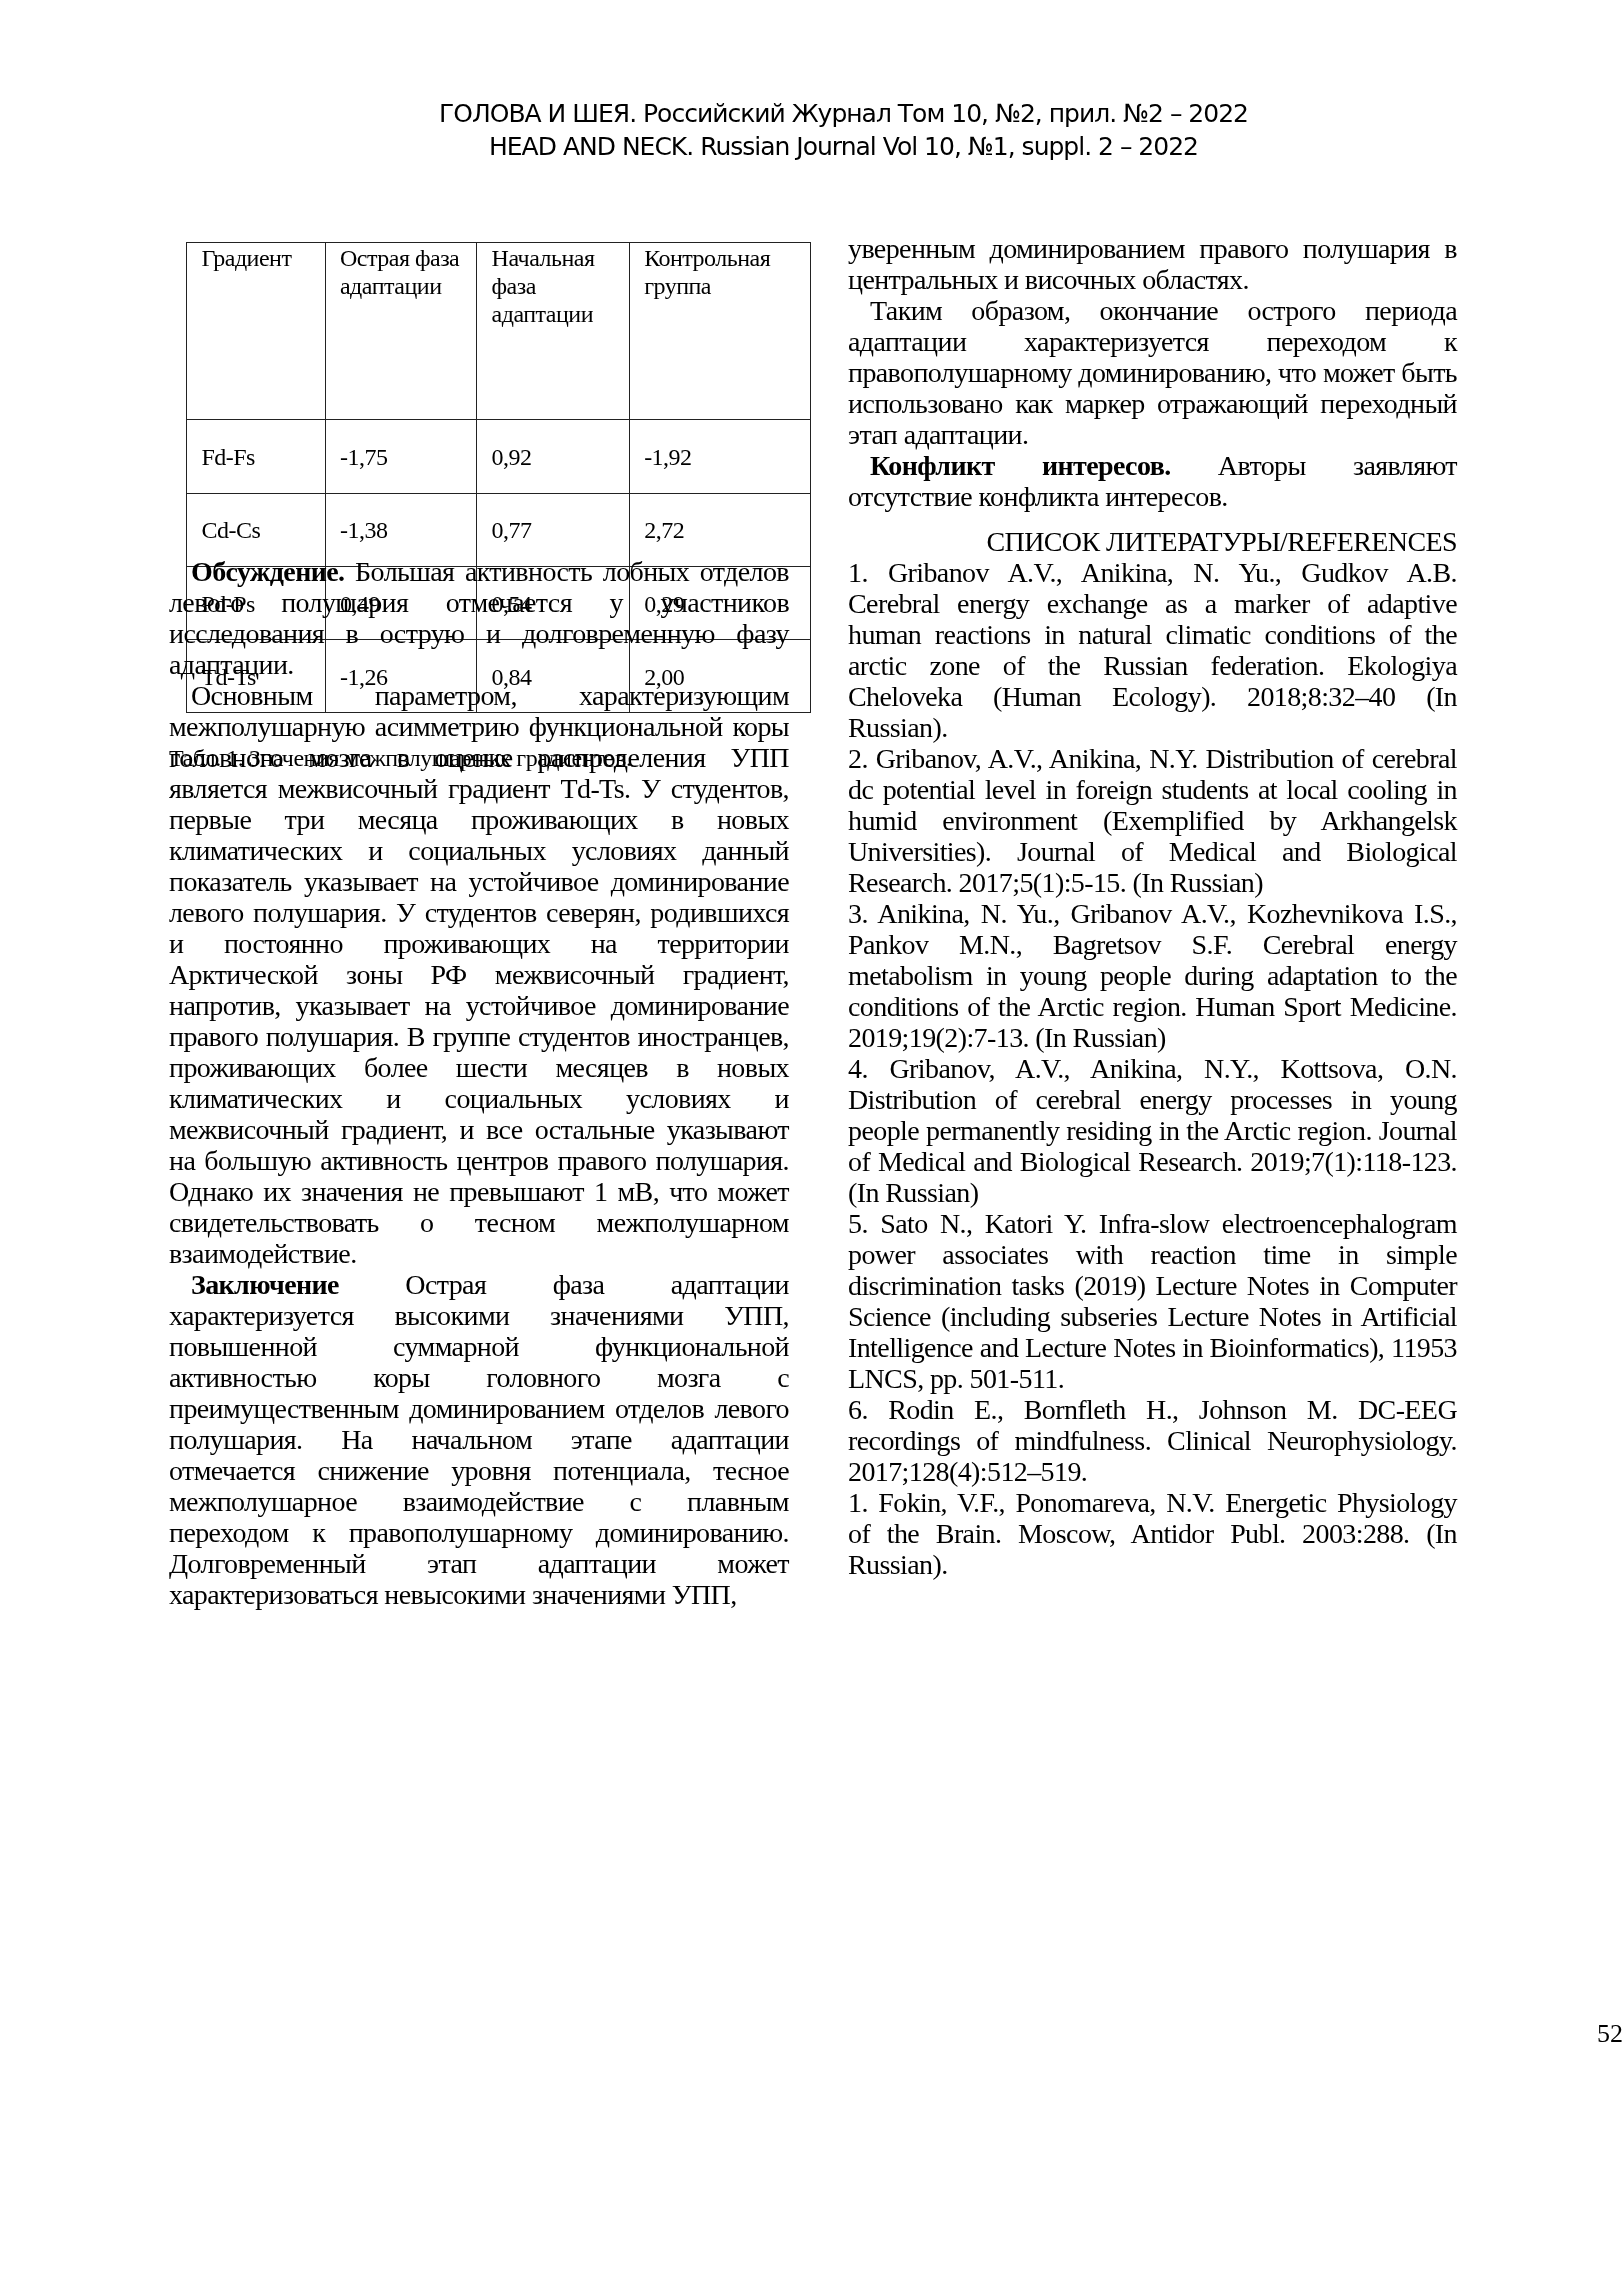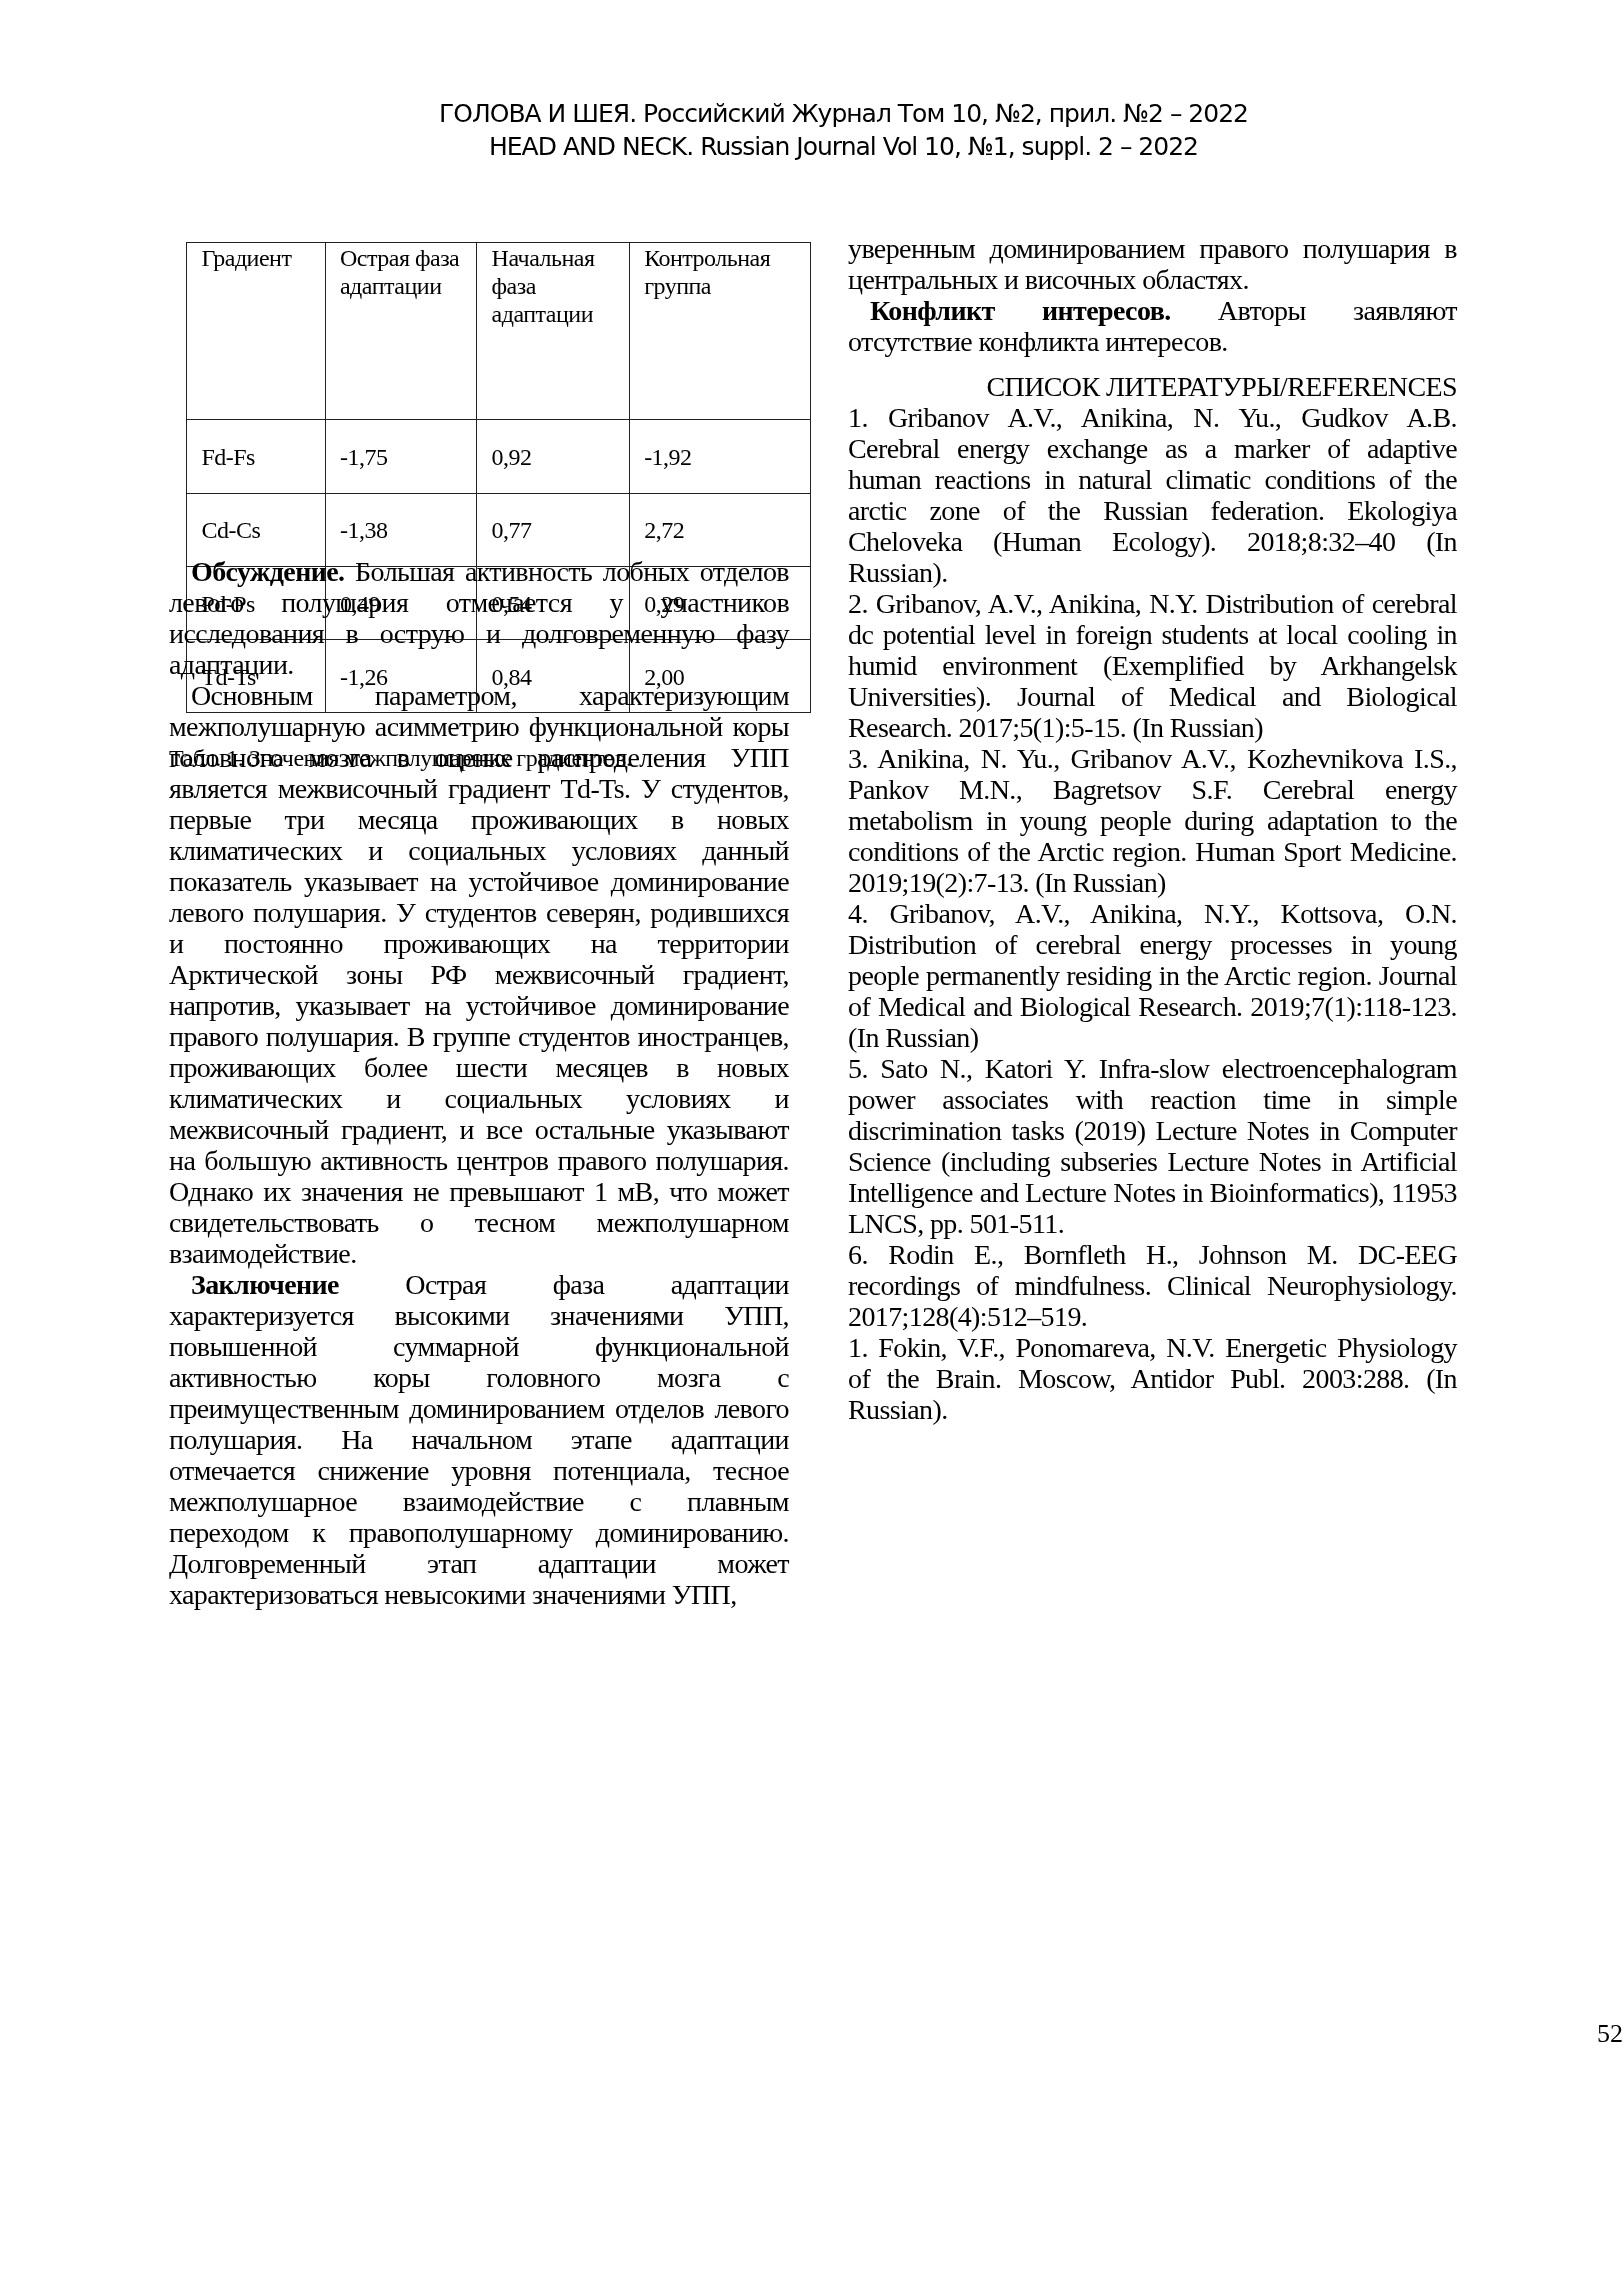--- a/index.html
+++ b/index.html
@@ -68,20 +68,21 @@
 <div class="caption">Табл. 1. Значения межполушарных градиентов.</div>
 
 <div class="col left-col">
   <p class="indent"><b>Обсуждение.</b><span> Большая активность лобных отделов левого полушария отмечается у участников исследования в острую и долговременную фазу адаптации.</span></p>
   <p class="indent">Основным параметром, характеризующим межполушарную асимметрию функциональной коры головного мозга в оценке распределения УПП является межвисочный градиент Td-Ts. У студентов, первые три месяца проживающих в новых климатических и социальных условиях данный показатель указывает на устойчивое доминирование левого полушария. У студентов северян, родившихся и постоянно проживающих на территории Арктической зоны РФ межвисочный градиент, напротив, указывает на устойчивое доминирование правого полушария. В группе студентов иностранцев, проживающих более шести месяцев в новых климатических и социальных условиях и межвисочный градиент, и все остальные указывают на большую активность центров правого полушария. Однако их значения не превышают 1 мВ, что может свидетельствовать о тесном межполушарном взаимодействие.</p>
   <p class="indent"><b>Заключение</b><span> Острая фаза адаптации характеризуется высокими значениями УПП, повышенной суммарной функциональной активностью коры головного мозга с преимущественным доминированием отделов левого полушария. На начальном этапе адаптации отмечается снижение уровня потенциала, тесное межполушарное взаимодействие с плавным переходом к правополушарному доминированию. Долговременный этап адаптации может характеризоваться невысокими значениями УПП,</span></p>
 </div>
 
 <div class="col right-col">
   <p>уверенным доминированием правого полушария в центральных и височных областях.</p>
+  <p class="indent">Таким образом, окончание острого периода адаптации характеризуется переходом к правополушарному доминированию, что может быть использовано как маркер отражающий переходный этап адаптации.</p>
   <p class="indent"><b>Конфликт интересов.</b><span> Авторы заявляют отсутствие конфликта интересов.</span></p>
   <p class="refs-title" style="text-align:right;">СПИСОК ЛИТЕРАТУРЫ/REFERENCES</p>
   <p>1. Gribanov A.V., Anikina, N. Yu., Gudkov A.B. Cerebral energy exchange as a marker of adaptive human reactions in natural climatic conditions of the arctic zone of the Russian federation. Ekologiya Cheloveka (Human Ecology). 2018;8:32–40 (In Russian).</p>
   <p>2. Gribanov, A.V., Anikina, N.Y. Distribution of cerebral dc potential level in foreign students at local cooling in humid environment (Exemplified by Arkhangelsk Universities). Journal of Medical and Biological Research. 2017;5(1):5-15. (In Russian)</p>
   <p>3.  Anikina, N. Yu., Gribanov A.V., Kozhevnikova I.S., Pankov M.N., Bagretsov S.F. Cerebral energy metabolism in young people during adaptation to the conditions of the Arctic region. Human Sport Medicine. 2019;19(2):7-13. (In Russian)</p>
   <p>4. Gribanov, A.V., Anikina, N.Y., Kottsova, O.N. Distribution of cerebral energy processes in young people permanently residing in the Arctic region. Journal of Medical and Biological Research. 2019;7(1):118-123. (In Russian)</p>
   <p>5.  Sato N., Katori Y. Infra-slow electroencephalogram power associates with reaction time in simple discrimination tasks (2019) Lecture Notes in Computer Science (including subseries Lecture Notes in Artificial Intelligence and Lecture Notes in Bioinformatics), 11953 LNCS, pp. 501-511.</p>
   <p>6. Rodin E., Bornfleth H., Johnson M. DC-EEG recordings of mindfulness. Clinical Neurophysiology. 2017;128(4):512–519.</p>
   <p>1. Fokin, V.F., Ponomareva, N.V. Energetic Physiology of the Brain. Moscow, Antidor Publ. 2003:288. (In Russian).</p>
 </div>

